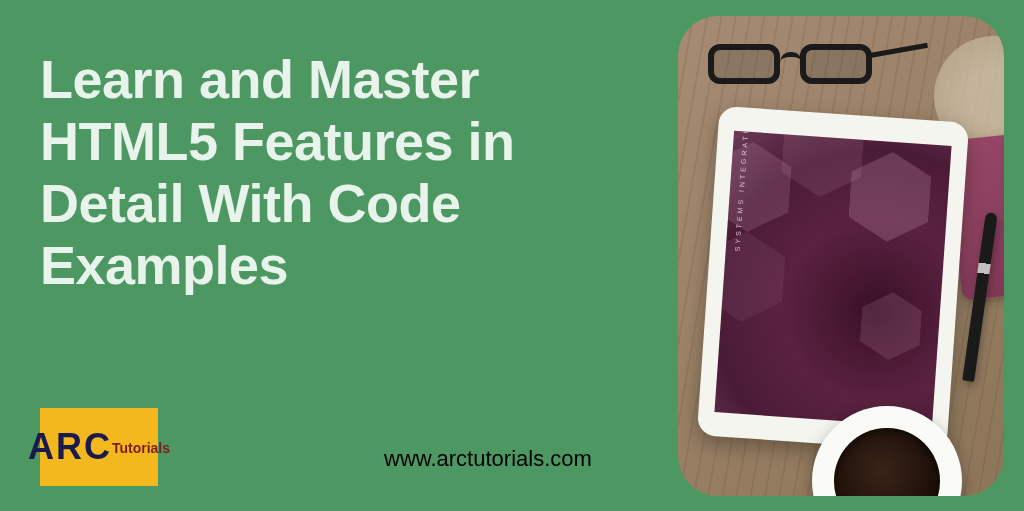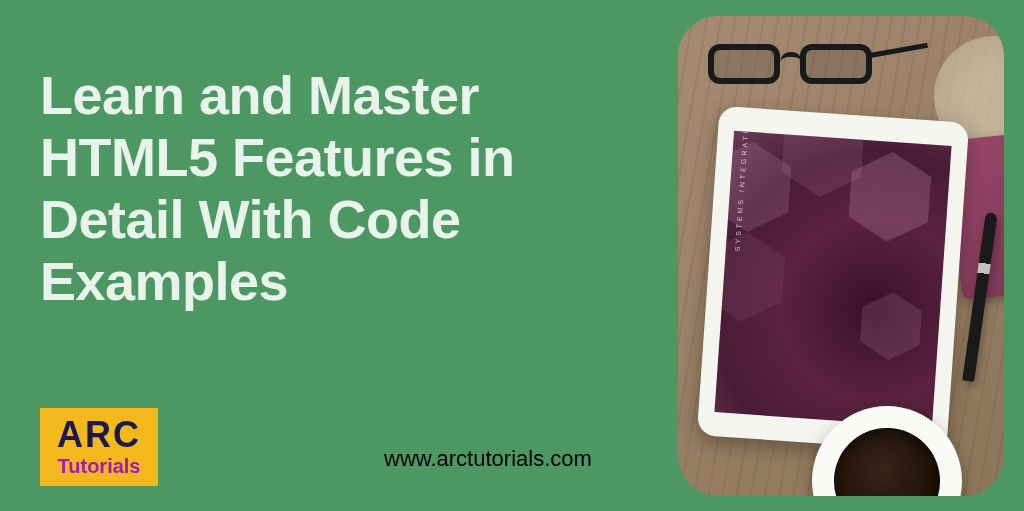--- a/index.html
+++ b/index.html
@@ -7,52 +7,52 @@
       width: 1024px;
       height: 511px;
       background: #4d9762;
       font-family: -apple-system, BlinkMacSystemFont, "Segoe UI", Helvetica, Arial, sans-serif;
       position: relative;
       overflow: hidden;
     }
     .headline {
       position: absolute;
       left: 40px;
-      top: 64px;
+      top: 48px;
       width: 600px;
       color: #e8f3eb;
       font-size: 54px;
       font-weight: 600;
       line-height: 1.15;
       letter-spacing: -0.5px;
     }
     .logo {
       position: absolute;
       left: 40px;
       top: 408px;
       width: 118px;
       height: 78px;
       background: #f4b81f;
       display: flex;
-      flex-direction: column;
+      flex-direction: row;
       align-items: center;
       justify-content: center;
       padding: 6px;
     }
     .logo-main {
       color: #1a1a4d;
       font-weight: 900;
       font-size: 36px;
       line-height: 1;
       letter-spacing: 2px;
     }
     .logo-sub {
-      color: #a21caf;
+      color: #7f1d1d;
       font-weight: 700;
-      font-size: 20px;
+      font-size: 14px;
       margin-top: 2px;
     }
     .url {
       position: absolute;
       left: 384px;
       top: 446px;
       color: #000000;
       font-size: 22px;
       font-weight: 400;
     }

